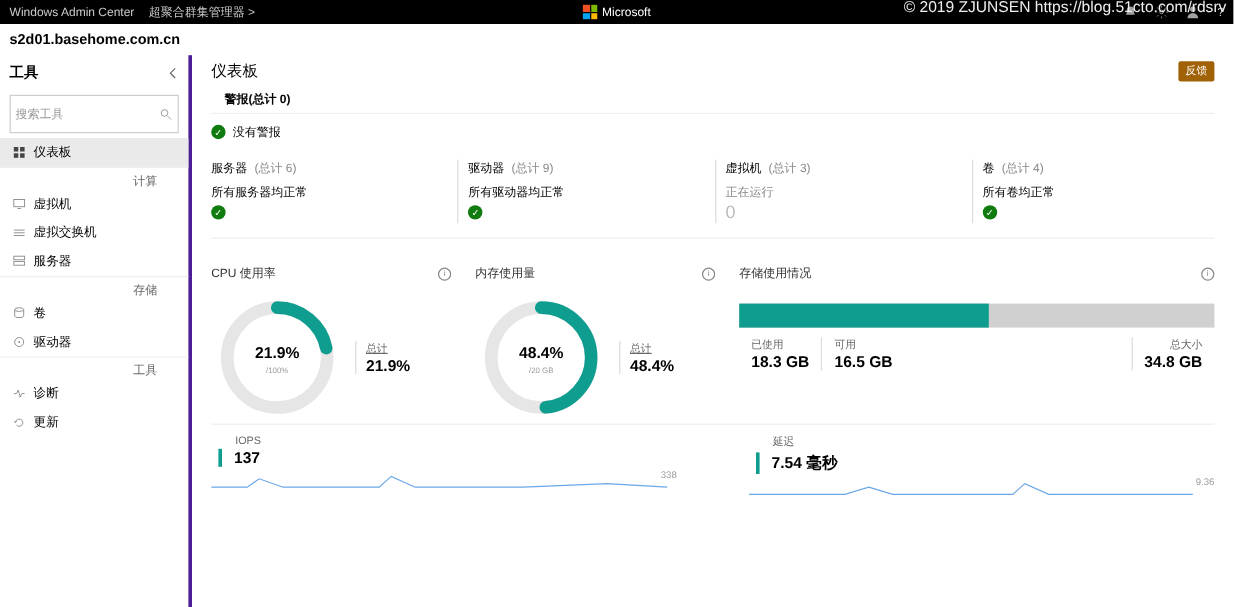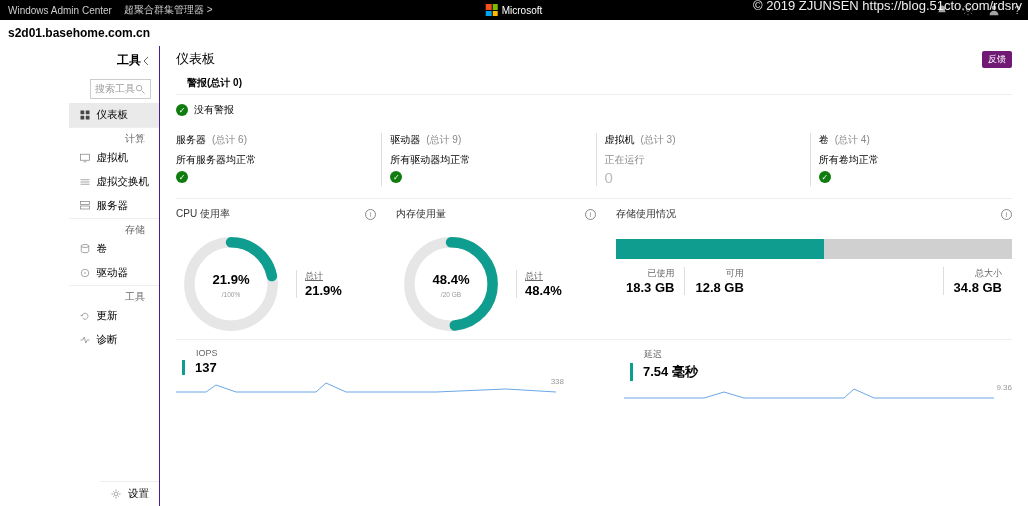--- a/index.html
+++ b/index.html
@@ -7,58 +7,58 @@
 .topbar { height: 20px; background: #000; color: #fff; display: flex; align-items: center; font-size: 10px; padding: 0 8px; justify-content: space-between; }
 .topbar .left { display: flex; gap: 12px; align-items: center; }
 .topbar .left span { color: #ccc; }
 .topbar .center { display: flex; align-items: center; gap: 4px; position: absolute; left: 50%; transform: translateX(-50%); }
 .mslogo { width: 12px; height: 12px; display: grid; grid-template-columns: 1fr 1fr; grid-template-rows: 1fr 1fr; gap: 1px; }
 .mslogo span:nth-child(1){background:#f25022}.mslogo span:nth-child(2){background:#7fba00}.mslogo span:nth-child(3){background:#00a4ef}.mslogo span:nth-child(4){background:#ffb900}
 .topbar .right { display: flex; gap: 14px; align-items: center; }
 .topbar .right .icn { width: 12px; height: 12px; opacity: .8; }
 .subhdr { height: 26px; display: flex; align-items: center; padding: 0 8px; font-size: 12px; font-weight: 600; text-align: right; }
 .main { display: flex; height: calc(506px - 20px - 26px); }
-.sidebar { width: 160px; border-right: 1px solid #4c1d95; display: flex; flex-direction: column; font-size: 10.5px; position: relative; align-items: flex-end; }
+.sidebar { width: 160px; border-right: 3px solid #4c1d95; display: flex; flex-direction: column; font-size: 10.5px; position: relative; }
 .sidehdr { display: flex; justify-content: space-between; align-items: center; padding: 6px 8px; font-size: 12px; font-weight: 600; }
-.searchbox { margin: 4px 8px; border: 1px solid #ccc; height: 20px; display: flex; align-items: center; padding: 0 4px; font-size: 10px; color: #999; justify-content: space-between; }
-.navsec-label { font-size: 10px; color: #666; text-align: right; padding: 4px 14px 0; border-top: 1px solid #eee; }
+.searchbox { margin: 4px 8px; border: 1px solid #ccc; height: 32px; display: flex; align-items: center; padding: 0 4px; font-size: 10px; color: #999; justify-content: space-between; }
+.navsec-label { font-size: 10px; color: #666; text-align: right; padding: 4px 26px 0; border-top: 1px solid #eee; }
 .navitem { display: flex; align-items: center; gap: 6px; padding: 5px 10px; cursor: pointer; }
 .navitem.active { background: #eaeaea; }
 .navitem .ic { width: 12px; height: 12px; opacity: .7; }
 .side-bottom { margin-top: auto; border-top: 1px solid #eee; }
 .content { flex: 1; padding: 4px 16px 0; overflow: hidden; position: relative; }
 .contenttitle { display: flex; justify-content: space-between; align-items: center; font-size: 13px; margin-bottom: 6px; }
-.feedback { background: #701a75; color: #fff; font-size: 9px; padding: 2px 6px; border-radius: 2px; }
+.feedback { background: #a16207; color: #fff; font-size: 9px; padding: 2px 6px; border-radius: 2px; }
 .sectlabel { font-size: 10px; font-weight: 600; margin: 8px 11px 4px; }
 .divider { border-top: 1px solid #eee; }
 .alertrow { display: flex; align-items: center; gap: 6px; padding: 8px 0 10px; font-size: 10px; }
 .check { width: 12px; height: 12px; border-radius: 50%; background: #107c10; display: inline-flex; align-items: center; justify-content: center; color: #fff; font-size: 8px; }
 .cards4 { display: flex; gap: 12px; padding: 6px 0 12px; }
 .card4 { flex: 1; border-left: 1px solid #ddd; padding-left: 8px; font-size: 10px; }
 .card4:first-child { border-left: none; padding-left: 0; }
 .card4 .hdr { display: flex; align-items: center; gap: 6px; margin-bottom: 6px; }
 .card4 .hdr .ttl { font-size: 10px; }
 .card4 .hdr .cnt { color: #888; font-size: 10px; }
 .card4 .status { display: flex; align-items: center; gap: 6px; }
 .card4 .zero { font-size: 15px; color: #bbb; margin-top: 2px; }
 .charts { display: flex; gap: 20px; padding-top: 8px; }
 .donutbox { width: 200px; }
-.donuthdr { display: flex; justify-content: space-between; font-size: 10px; color: #333; margin-bottom: 8px; align-items: center; }
+.donuthdr { display: flex; justify-content: space-between; font-size: 10px; color: #333; margin-bottom: 8px; align-items: center; margin-top: 14px; }
 .donutbody { display: flex; align-items: center; gap: 10px; }
 .totalblk { border-left: 1px solid #ddd; padding-left: 8px; }
 .totalblk .tl { font-size: 9px; color: #666; text-decoration: underline; }
 .totalblk .tv { font-size: 13px; font-weight: 700; }
 .storagebox { flex: 1; }
 .barrow { height: 20px; background: #d0d0d0; margin: 18px 0 8px; display: flex; }
 .barfill { background: #0f9d8f; }
 .stgrid { display: flex; }
 .stcol { padding: 0 10px; }
 .stcol + .stcol { border-left: 1px solid #ddd; }
 .stcol.rt { margin-left: auto; text-align: right; }
-.stcol .sl { font-size: 9px; color: #666; text-align: right; }
+.stcol .sl { font-size: 9px; color: #666; }
 .stcol .sv { font-size: 13px; font-weight: 700; }
 .perfrow { display: flex; gap: 60px; padding-top: 6px; }
 .perfcol { flex: 1; }
 .perflabel { font-size: 9px; color: #666; margin: 2px 0 2px 20px; }
 .perfval { font-size: 13px; font-weight: 700; border-left: 3px solid #0f9d8f; padding-left: 10px; margin-left: 6px; }
 .spark { height: 14px; margin-top: 4px; position: relative; }
 .sparknum { position: absolute; right: 0; top: -2px; font-size: 8px; color: #999; }
 .info-ic { width: 11px; height: 11px; border: 1px solid #888; border-radius: 50%; display: inline-flex; align-items: center; justify-content: center; font-size: 7px; color: #888; }
 .chev { width: 10px; height: 10px; display: inline-block; }
 .watermark { position: absolute; top: -2px; right: 6px; font-size: 13px; color: #eee; z-index: 5; pointer-events: none; }
@@ -157,40 +157,31 @@
         <div class="navitem ">
           <svg class="ic" viewBox="0 0 16 16">
             <circle cx="8" cy="8" r="5" fill="none" stroke="#555"></circle>
             <circle cx="8" cy="8" r="1" fill="#555"></circle>
           </svg>
           <span>驱动器</span>
         </div>
         <div class="navsec-label">工具</div>
         <div class="navitem ">
           <svg class="ic" viewBox="0 0 16 16">
+            <path stroke="#555" fill="none" d="M2 8h3l2-4 2 8 2-4h3"></path>
+          </svg>
+          <span>诊断</span>
+        </div>
+        <div class="navitem ">
+          <svg class="ic" viewBox="0 0 16 16">
             <path stroke="#555" fill="none" d="M4 8a4 4 0 1 1 1 3M4 8l-2-1m2 1 1-2"></path>
           </svg>
           <span>更新</span>
         </div>
-        <div class="navitem ">
-          <svg class="ic" viewBox="0 0 16 16">
-            <path stroke="#555" fill="none" d="M2 8h3l2-4 2 8 2-4h3"></path>
-          </svg>
-          <span>诊断</span>
-        </div>
-      </div>
-    <div class="side-bottom">
-      <div class="navitem">
-        <svg class="ic" viewBox="0 0 16 16">
-            <circle cx="8" cy="8" r="2.5" fill="none" stroke="#555"></circle>
-            <path stroke="#555" fill="none" d="M8 2v2M8 12v2M2 8h2M12 8h2M4 4l1 1M11 11l1 1M4 12l1-1M11 5l1-1"></path>
-          </svg>
-        <span>设置</span>
-      </div>
-    </div>
+      </div>
   </div>
 
   <div class="content">
     <div class="contenttitle">
       <span>仪表板</span>
       <span class="feedback">反馈</span>
     </div>
 
     <div class="sectlabel">警报(总计 0)</div>
     <div class="divider"></div>
@@ -278,21 +269,21 @@
         <div class="barrow">
             <div class="barfill" id="stfill" style="width: 52.6%;"></div>
           </div>
         <div class="stgrid">
           <div class="stcol">
               <div class="sl">已使用</div>
               <div class="sv">18.3 GB</div>
             </div>
           <div class="stcol">
               <div class="sl">可用</div>
-              <div class="sv">12.8 GB</div>
+              <div class="sv">16.5 GB</div>
             </div>
           <div class="stcol rt">
               <div class="sl">总大小</div>
               <div class="sv">34.8 GB</div>
             </div>
         </div>
       </div>
     </div>
 
     <div class="divider"></div>

